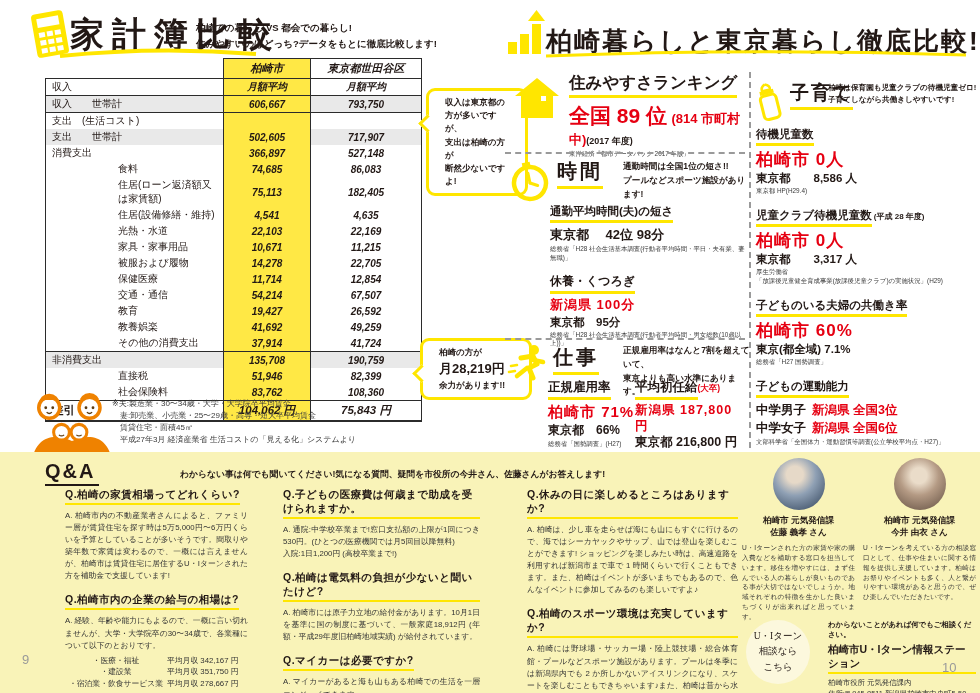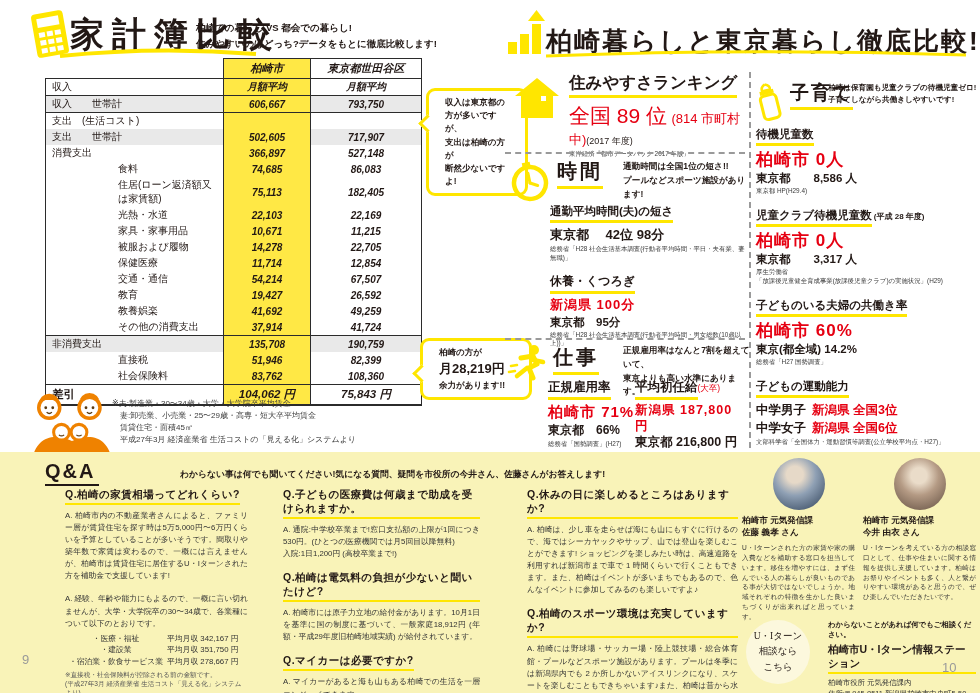--- a/index.html
+++ b/index.html
@@ -1,21 +1,21 @@
 <!DOCTYPE html>
 <html><head>
 <meta charset="utf-8">
 <style>
   html,body{margin:0;padding:0;}
   body{font-family:"Liberation Sans","DejaVu Sans",sans-serif;color:#221815;background:#888;}
   .page{position:relative;width:980px;height:693px;background:#fff;overflow:hidden;margin:0 auto;}
   .abs{position:absolute;}
   .pre{white-space:pre-line;}
   .red{color:#e60012;}
-  .bold{font-weight:normal;text-align:right;}
+  .bold{font-weight:bold;text-align:right;}
 
   
   .lp-title{left:70px;top:12px;font-size:34px;font-weight:bold;letter-spacing:8px;}
   .lp-subtitle{left:196px;top:20px;font-size:9.5px;line-height:1.7;font-weight:bold;}
   .swoosh{stroke:#ffe600;stroke-width:4;fill:none;}
 
   
   .budget{left:45px;top:58px;width:376px;border-collapse:collapse;table-layout:fixed;}
   .budget th,.budget td{font-size:10px;padding:1px 3px;height:13.6px;overflow:hidden;}
   .budget thead th{height:17px;font-size:11px;font-weight:bold;text-align:center;}
@@ -72,21 +72,21 @@
   .qa-list{margin-top:3px;}
   .qa-list-row{display:flex;font-size:7.8px;line-height:1.5;color:#333;text-align:center;}
   .qa-list-k{width:102px;}
   .qa-note{font-size:6.6px;color:#555;line-height:1.4;margin-top:2px;white-space:pre-line;}
 
   .qa-profiles{position:absolute;left:742px;top:6px;width:234px;display:flex;gap:8px;}
   .profile-card{width:113px;}
   .profile-photo{width:52px;height:52px;border-radius:50%;margin:0 auto 4px;}
   .photo-m{background:radial-gradient(circle at 42% 32%,#e6d9c8 0 18%,#8fa0b4 45%,#3d4f66 90%);}
   .photo-f{background:radial-gradient(circle at 48% 34%,#eadcc9 0 18%,#b49a84 45%,#6e5a4b 90%);}
-  .profile-dept,.profile-name{font-size:8.6px;font-weight:bold;text-align:left;line-height:1.45;}
+  .profile-dept,.profile-name{font-size:8.6px;font-weight:bold;text-align:center;line-height:1.45;}
   .profile-bio{font-size:6.6px;line-height:1.5;color:#333;text-align:justify;margin-top:4px;}
 
   .contact-badge{left:746px;top:168px;width:64px;height:64px;border-radius:50%;background:#fcf8dd;display:flex;align-items:center;justify-content:center;text-align:center;font-family:"Liberation Serif","DejaVu Serif",serif;font-size:9.5px;line-height:1.6;}
   .contact-box{left:828px;top:168px;width:148px;}
   .contact-lead{font-size:7.4px;font-weight:bold;font-family:Liberation Mono, monospace;}
   .contact-name{width:fit-content;font-size:10.5px;font-weight:bold;border-bottom:2px solid #ffe600;padding-bottom:1px;margin:3px 0 3px;}
   .contact-line{font-size:7.4px;line-height:1.55;color:#333;}
 
   .page-num{font-size:13px;color:#9a9a9a;}
 </style>
@@ -160,20 +160,25 @@
           <td class="c-label">食料</td>
           <td class="c-v1">74,685</td>
           <td class="c-v2">86,083</td>
         </tr>
         <tr class="r-indent">
           <td class="c-label">住居(ローン返済額又は家賃額)</td>
           <td class="c-v1">75,113</td>
           <td class="c-v2">182,405</td>
         </tr>
         <tr class="r-indent">
+          <td class="c-label">住居(設備修繕・維持)</td>
+          <td class="c-v1">4,541</td>
+          <td class="c-v2">4,635</td>
+        </tr>
+        <tr class="r-indent">
           <td class="c-label">光熱・水道</td>
           <td class="c-v1">22,103</td>
           <td class="c-v2">22,169</td>
         </tr>
         <tr class="r-indent">
           <td class="c-label">家具・家事用品</td>
           <td class="c-v1">10,671</td>
           <td class="c-v2">11,215</td>
         </tr>
         <tr class="r-indent">
@@ -366,21 +371,21 @@
         <div class="stat-block">
           <div><span class="stat-label">児童クラブ待機児童数</span><span class="label-sub">(平成 28 年度)</span></div>
           <div class="stat-main">柏崎市  0人</div>
           <div class="stat-secondary">東京都　　3,317 人</div>
           <div class="stat-source pre">厚生労働省
 「放課後児童健全育成事業(放課後児童クラブ)の実施状況」(H29)</div>
         </div>
         <div class="stat-block">
           <div><span class="stat-label">子どものいる夫婦の共働き率</span></div>
           <div class="stat-main">柏崎市  60%</div>
-          <div class="stat-secondary">東京(都全域) 14.2%</div>
+          <div class="stat-secondary">東京(都全域) 7.1%</div>
           <div class="stat-source pre">総務省「H27 国勢調査」</div>
         </div>
       </div>
     <div>
       <span class="stat-label">子どもの運動能力</span>
       <div>
           <div class="sports-row"><span class="sports-cat">中学男子</span><span class="sports-val">新潟県  全国3位</span></div>
           <div class="sports-row"><span class="sports-cat">中学女子</span><span class="sports-val">新潟県  全国6位</span></div>
         </div>
       <div class="stat-source">文部科学省「全国体力・運動習慣等調査(公立学校平均点・H27)」</div>
@@ -389,20 +394,21 @@
 
   <div class="abs qa-section">
     <div class="abs qa-heading">Q&amp;A</div>
     <div class="abs qa-intro">わからない事は何でも聞いてください!気になる質問、疑問を市役所の今井さん、佐藤さんがお答えします!</div>
     <div class="qa-col" style="left:38px;width:210px;">
         <div class="qa-item">
           <div class="qa-q">Q.柏崎の家賃相場ってどれくらい?</div>
           <div class="qa-a">A. 柏崎市内の不動産業者さんによると、ファミリー層が賃貸住宅を探す時は5万5,000円〜6万円くらいを予算としていることが多いそうです。間取りや築年数で家賃は変わるので、一概には言えませんが、柏崎市は賃貸住宅に居住するU・Iターンされた方を補助金で支援しています!</div>
         </div>
         <div class="qa-item">
+          <div class="qa-q">Q.柏崎市内の企業の給与の相場は?</div>
           <div class="qa-a">A. 経験、年齢や能力にもよるので、一概に言い切れませんが、大学・大学院卒の30〜34歳で、各業種について以下のとおりです。</div>
           <div class="qa-list">
             <div class="qa-list-row">
               <span class="qa-list-k">・医療・福祉</span>
               <span class="qa-list-v">平均月収 342,167 円</span>
             </div>
             <div class="qa-list-row">
               <span class="qa-list-k">・建設業</span>
               <span class="qa-list-v">平均月収 351,750 円</span>
             </div>

